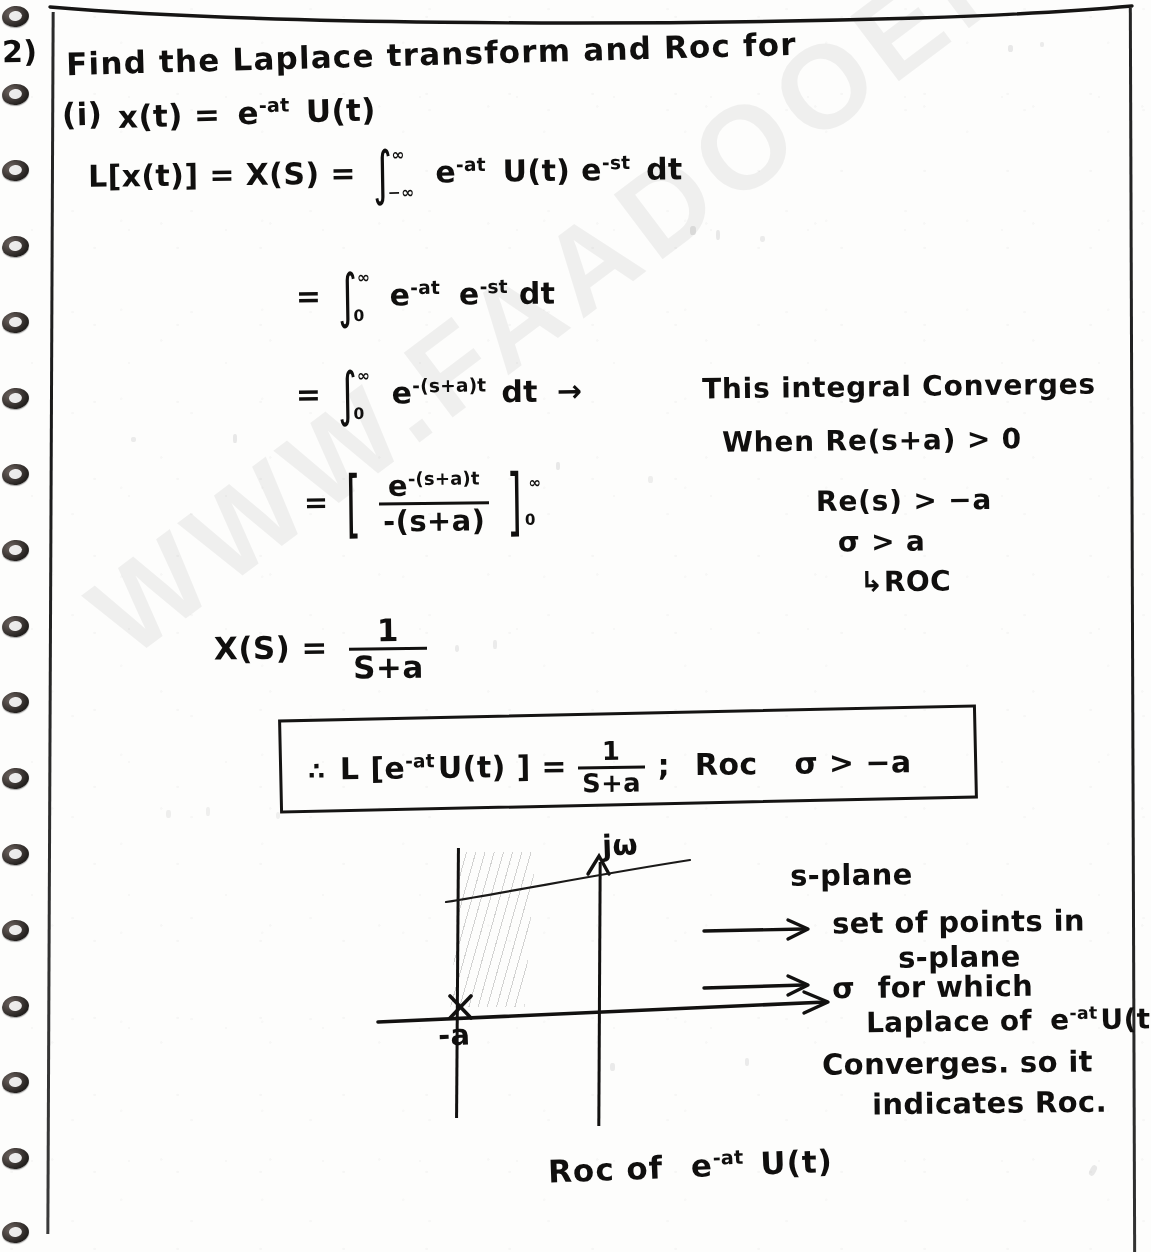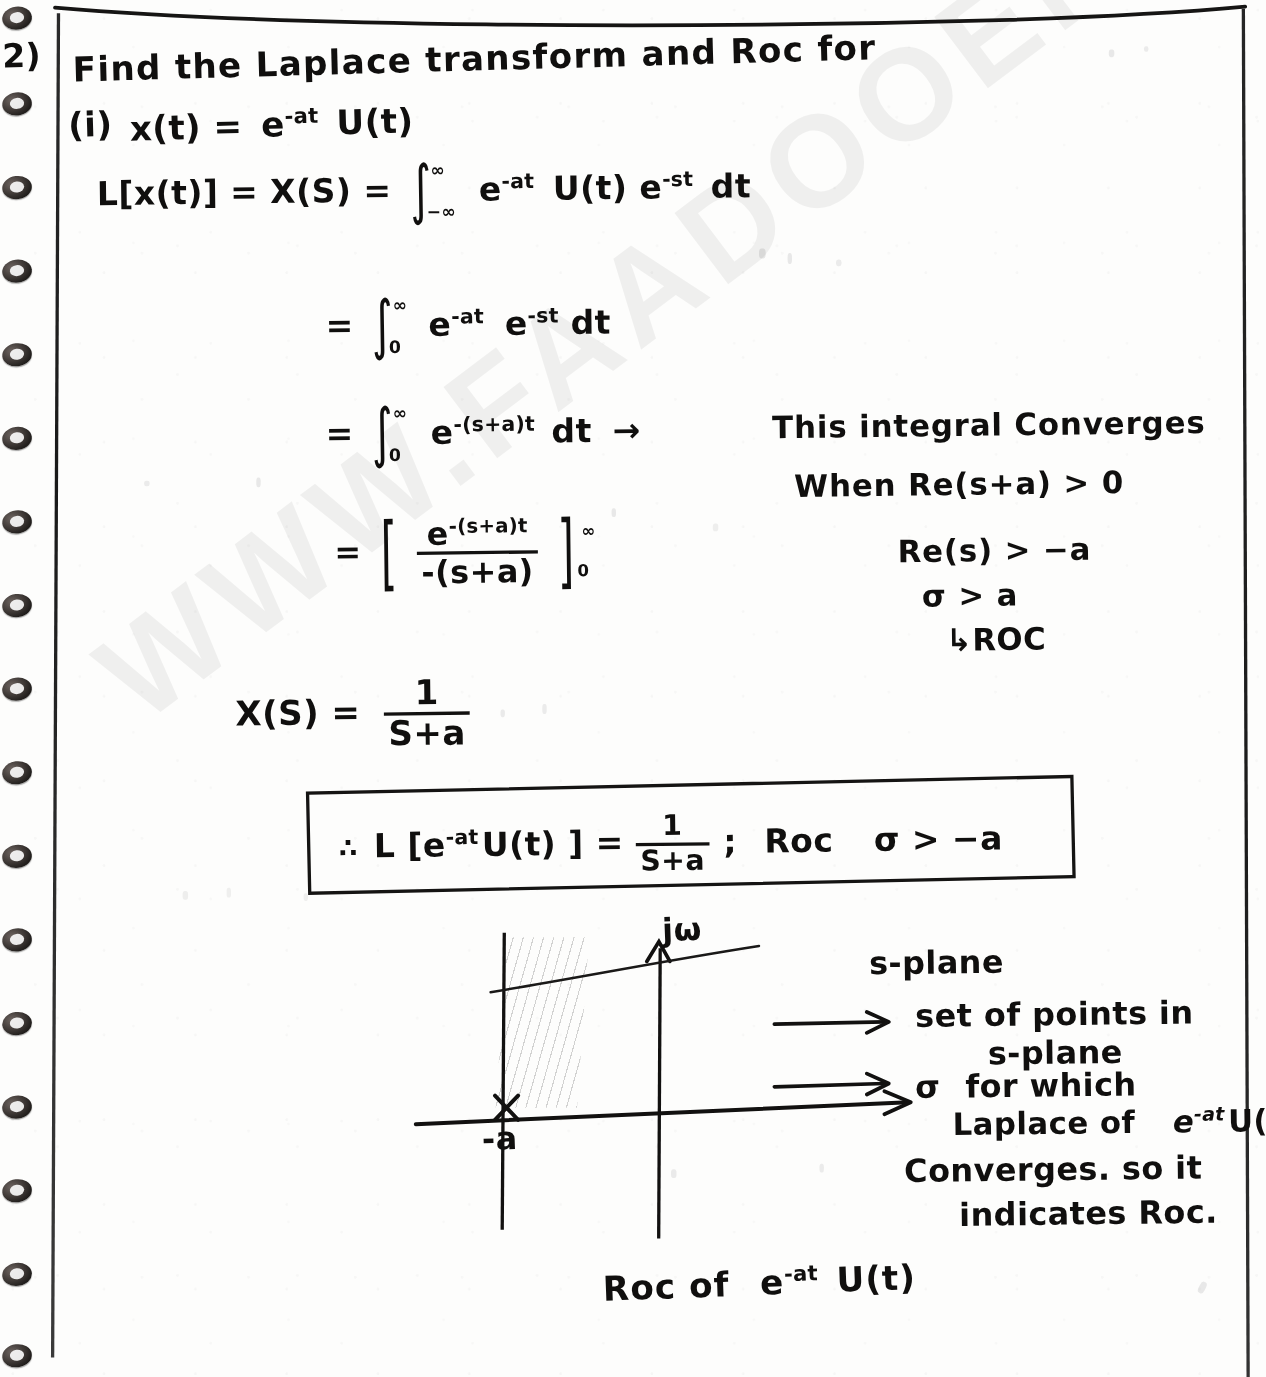--- a/index.html
+++ b/index.html
@@ -394,19 +394,19 @@
     <path d="M4,16 L104,13" stroke="#121110" stroke-width="3.4" fill="none" stroke-linecap="round"></path>
     <path d="M88,4 L108,13 L88,23" stroke="#121110" stroke-width="3.4" fill="none" stroke-linecap="round" stroke-linejoin="round"></path>
   </svg>
   <div class="hw sk3" style="left:832px;top:970px;font-size:29px;">
     <span>σ</span>
     <span style="margin-left:12px;">for which</span>
   </div>
 
   <div class="hw sk3" style="left:866px;top:1004px;font-size:28px;">
     <span>Laplace of</span>
-    <span style="margin-left:24px;font-style:italic;"><span>e</span><span class="sup">-at</span></span><span style="margin-left:3px;">U(t)</span>
+    <span style="margin-left:8px;"><span>e</span><span class="sup">-at</span></span><span style="margin-left:3px;">U(t)</span>
   </div>
 
   <div class="hw sk3" style="left:822px;top:1046px;font-size:29px;">Converges. so it</div>
   <div class="hw sk3" style="left:872px;top:1086px;font-size:29px;">indicates Roc.</div>
 
 </div>
 
 </body></html>

